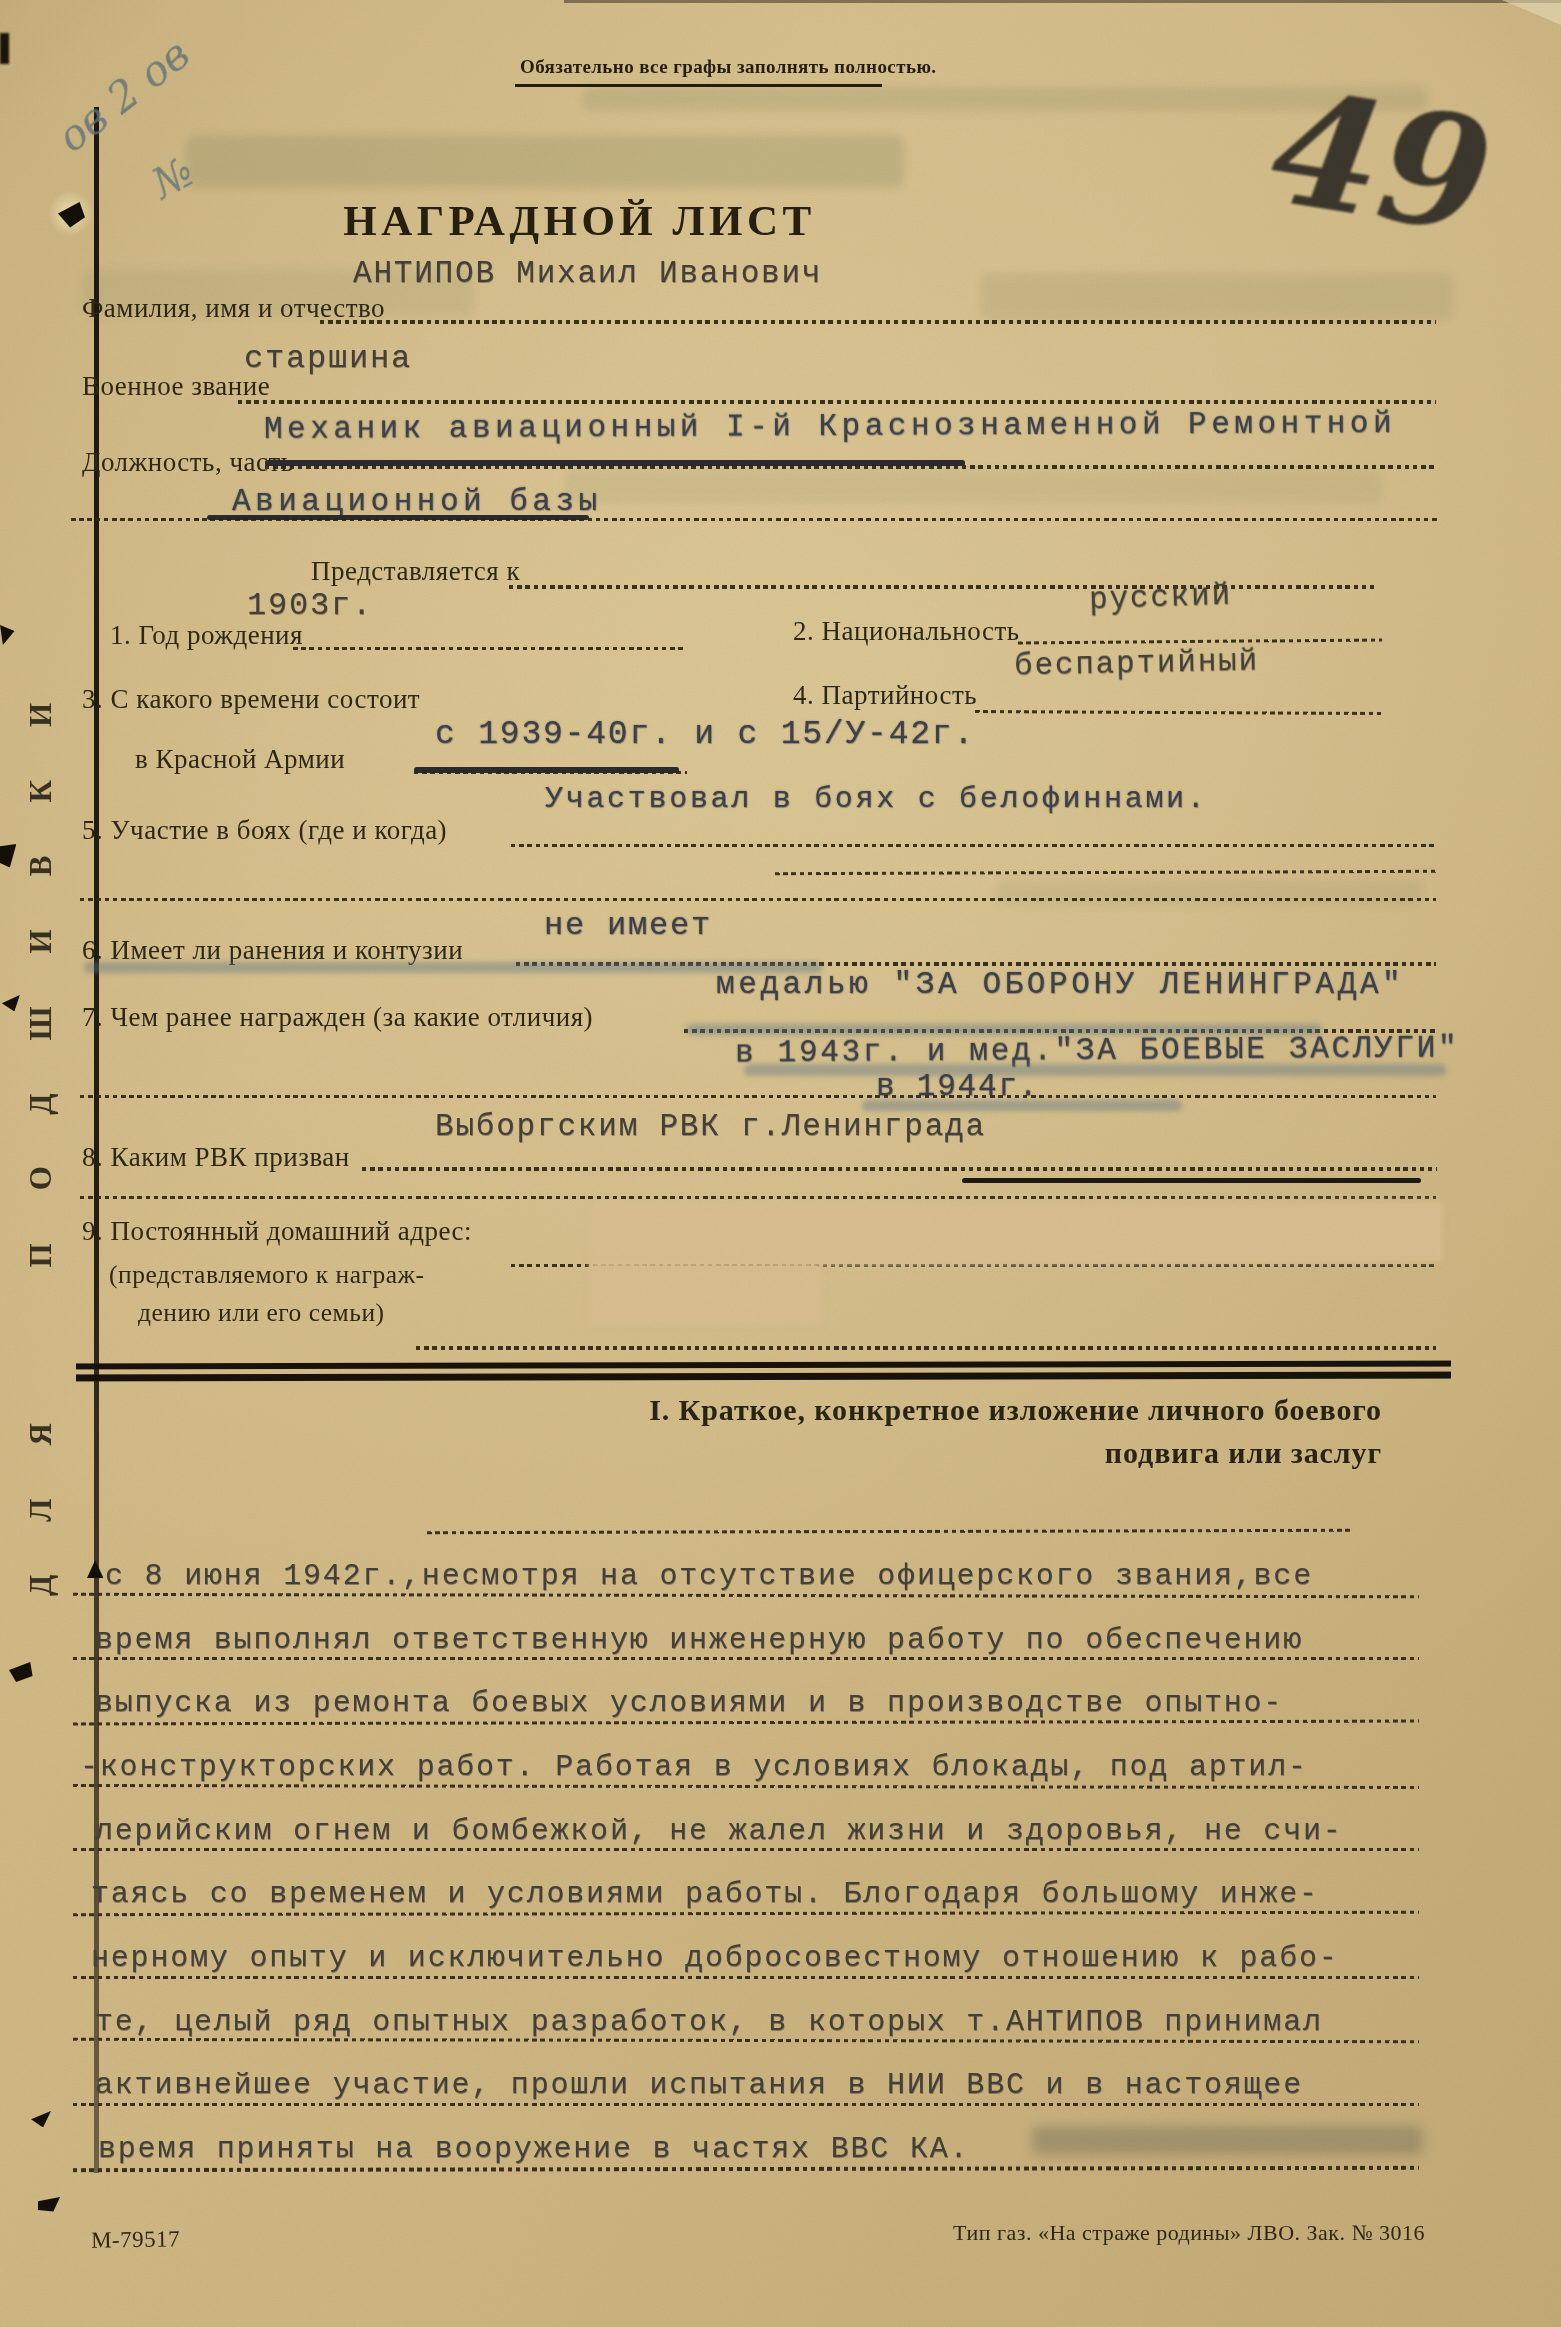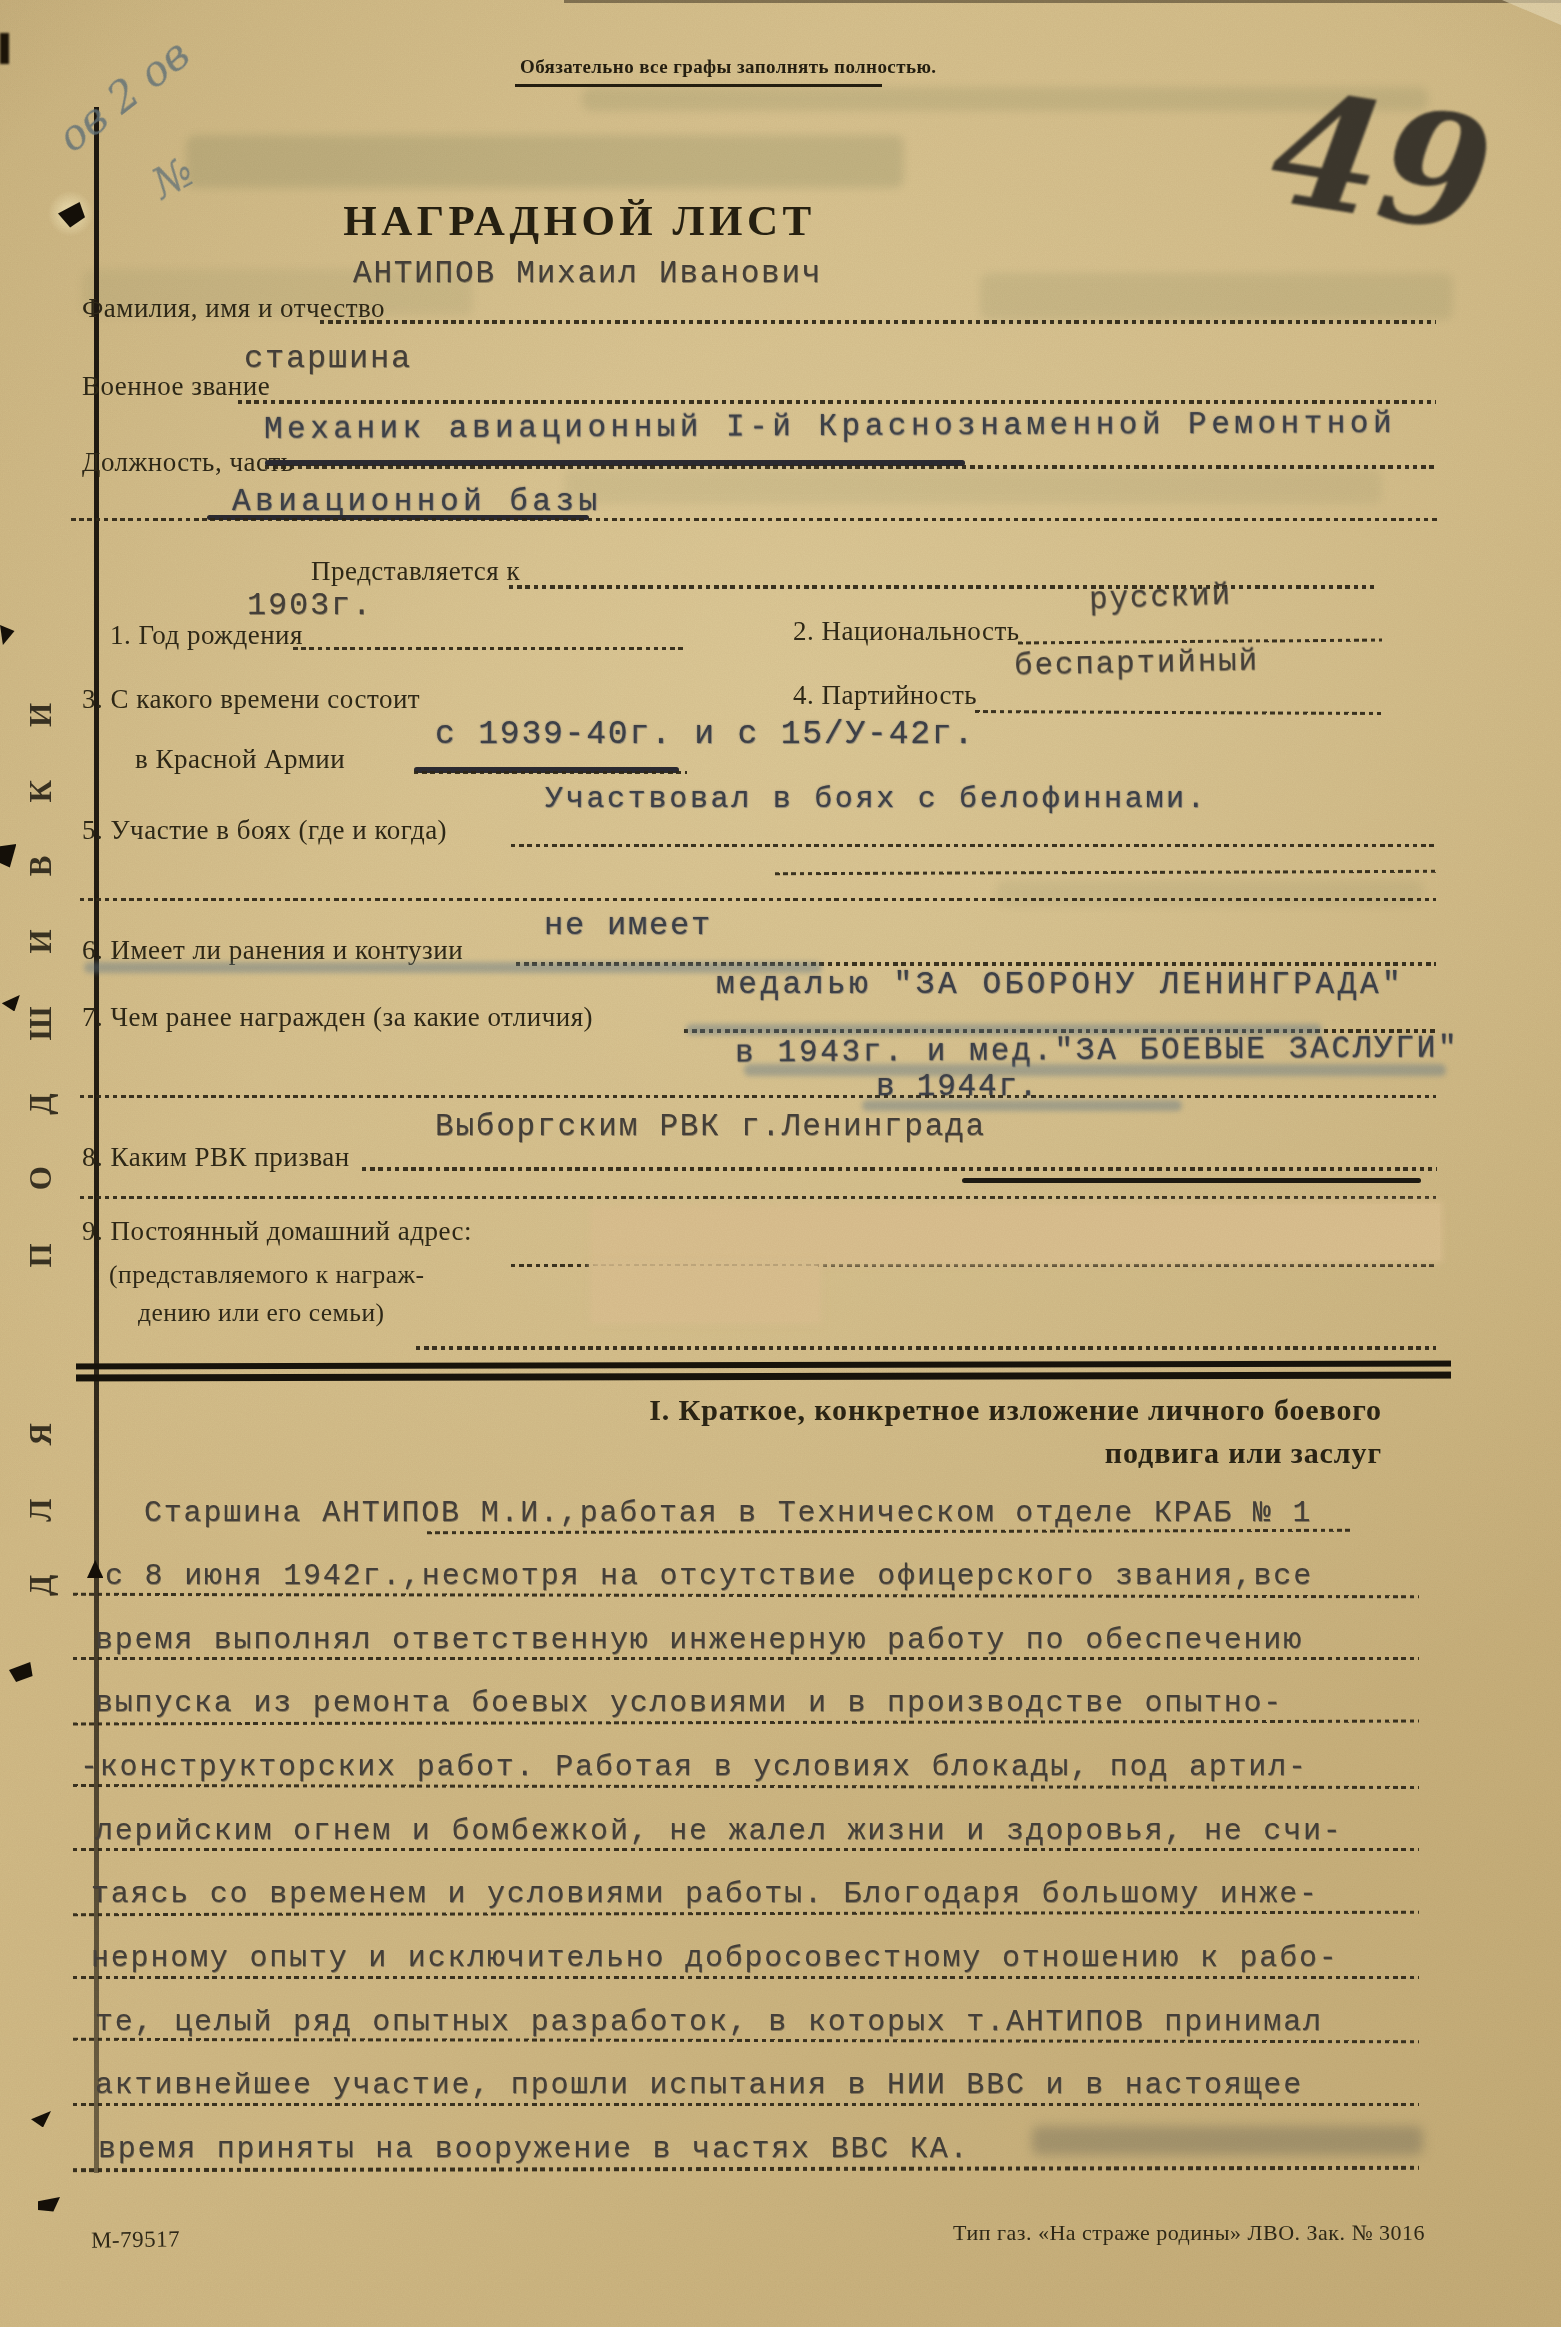--- a/index.html
+++ b/index.html
@@ -149,21 +149,20 @@
   <div class="dl" style="left:511px;top:1264px;width:926px;"></div>
   <div class="redact" style="left:593px;top:1206px;width:847px;height:56px;transform:rotate(-.3deg);"></div>
   <div class="redact" style="left:593px;top:1266px;width:225px;height:55px;"></div>
   <div class="dl heavy" style="left:416px;top:1346px;width:1020px;"></div>
   <div class="rule" style="left:76px;top:1362px;width:1375px;height:5.5px;transform:rotate(-.12deg);"></div>
   <div class="rule" style="left:76px;top:1373px;width:1375px;height:7.3px;transform:rotate(-.12deg);"></div>
 
   <div class="abs h" style="left:55px;top:1393px;width:1327px;">I. Краткое, конкретное изложение личного боевого</div>
   <div class="abs h" style="left:55px;top:1436px;width:1327px;">подвига или заслуг</div>
 
-  <div class="abs typed" style="left:144px;top:1496px;font-size:30px;">Старшина АНТИПОВ М.И.,работая в Техническом отделе КРАБ № 1</div>
   <div class="dl" style="left:427px;top:1530px;width:927px;transform:rotate(-.15deg);"></div>
   <div class="abs typed" style="left:105px;top:1559px;font-size:30px;">с 8 июня 1942г.,несмотря на отсутствие офицерского звания,все</div>
   <div class="dl" style="left:73px;top:1594px;width:1346px;transform:rotate(.1deg);"></div>
   <div class="abs typed" style="left:95px;top:1623px;font-size:30px;">время выполнял ответственную инженерную работу по обеспечению</div>
   <div class="dl" style="left:73px;top:1657px;width:1346px;"></div>
   <div class="abs typed" style="left:95px;top:1686px;font-size:30px;">выпуска из ремонта боевых условиями и в производстве опытно-</div>
   <div class="dl" style="left:73px;top:1721px;width:1346px;transform:rotate(-.12deg);"></div>
   <div class="abs typed" style="left:80px;top:1750px;font-size:30px;">-конструкторских работ. Работая в условиях блокады, под артил-</div>
   <div class="dl" style="left:73px;top:1785px;width:1346px;transform:rotate(.08deg);"></div>
   <div class="abs typed" style="left:95px;top:1814px;font-size:30px;">лерийским огнем и бомбежкой, не жалел жизни и здоровья, не счи-</div>

